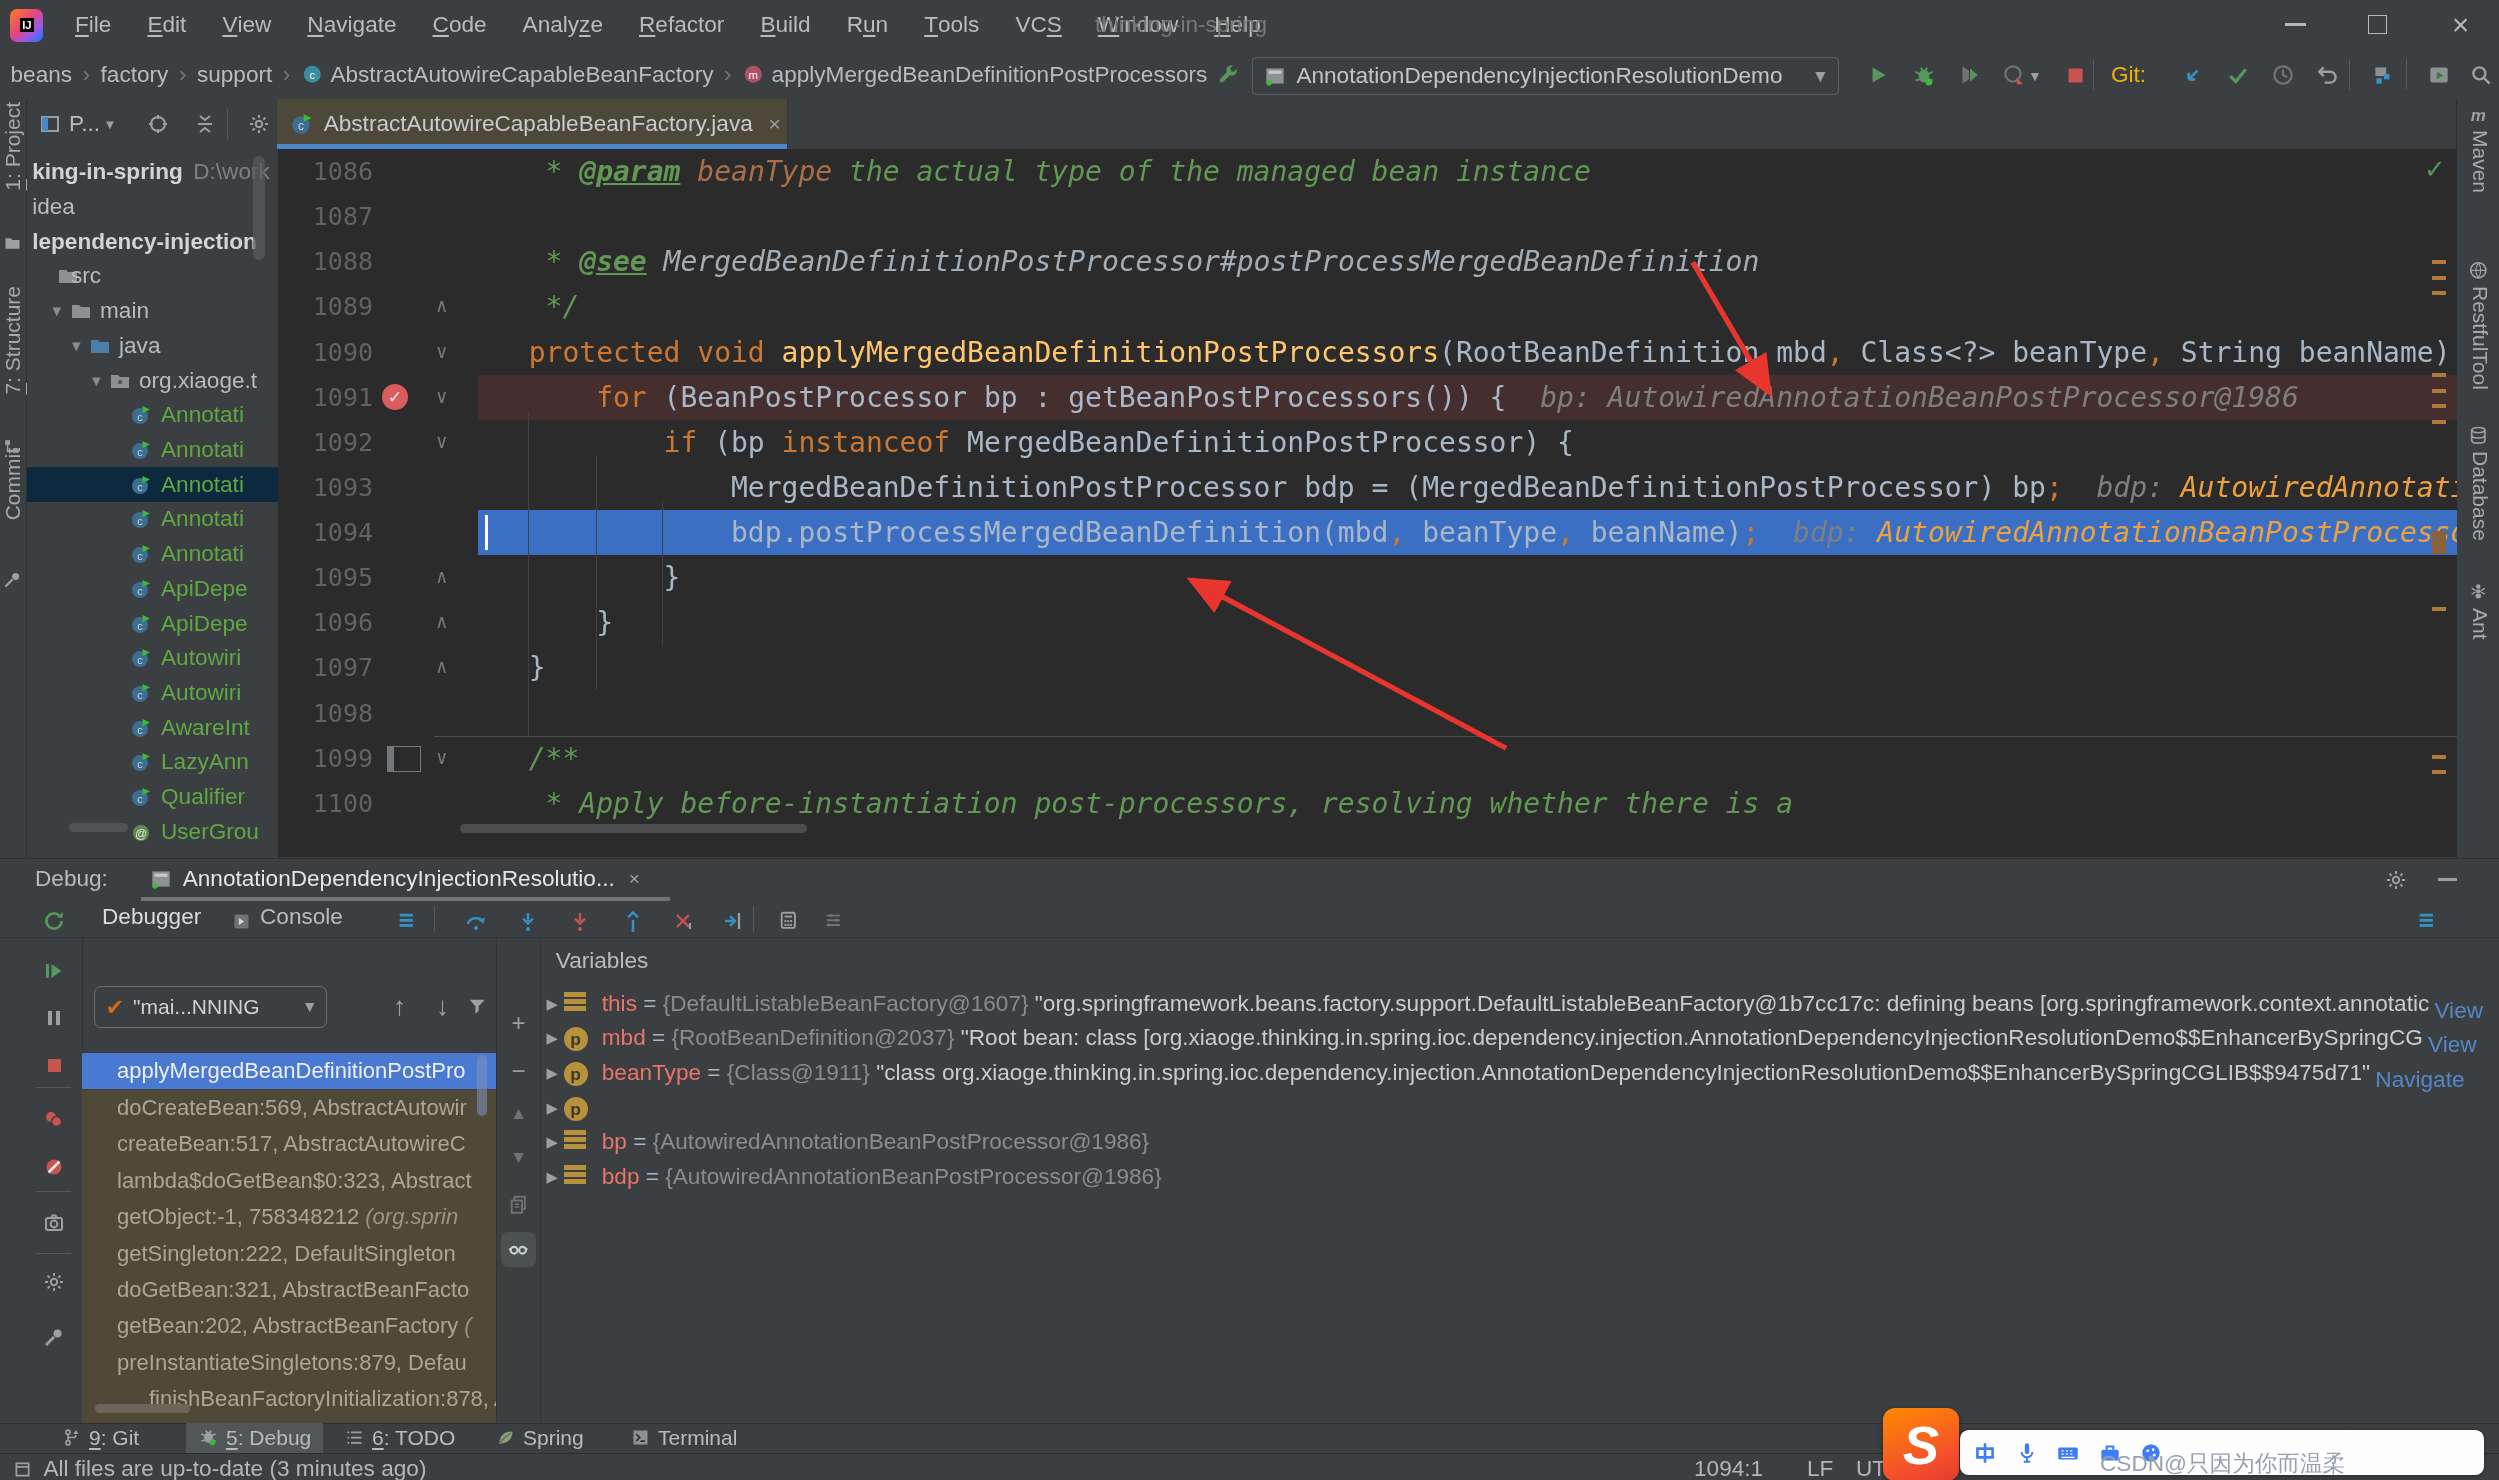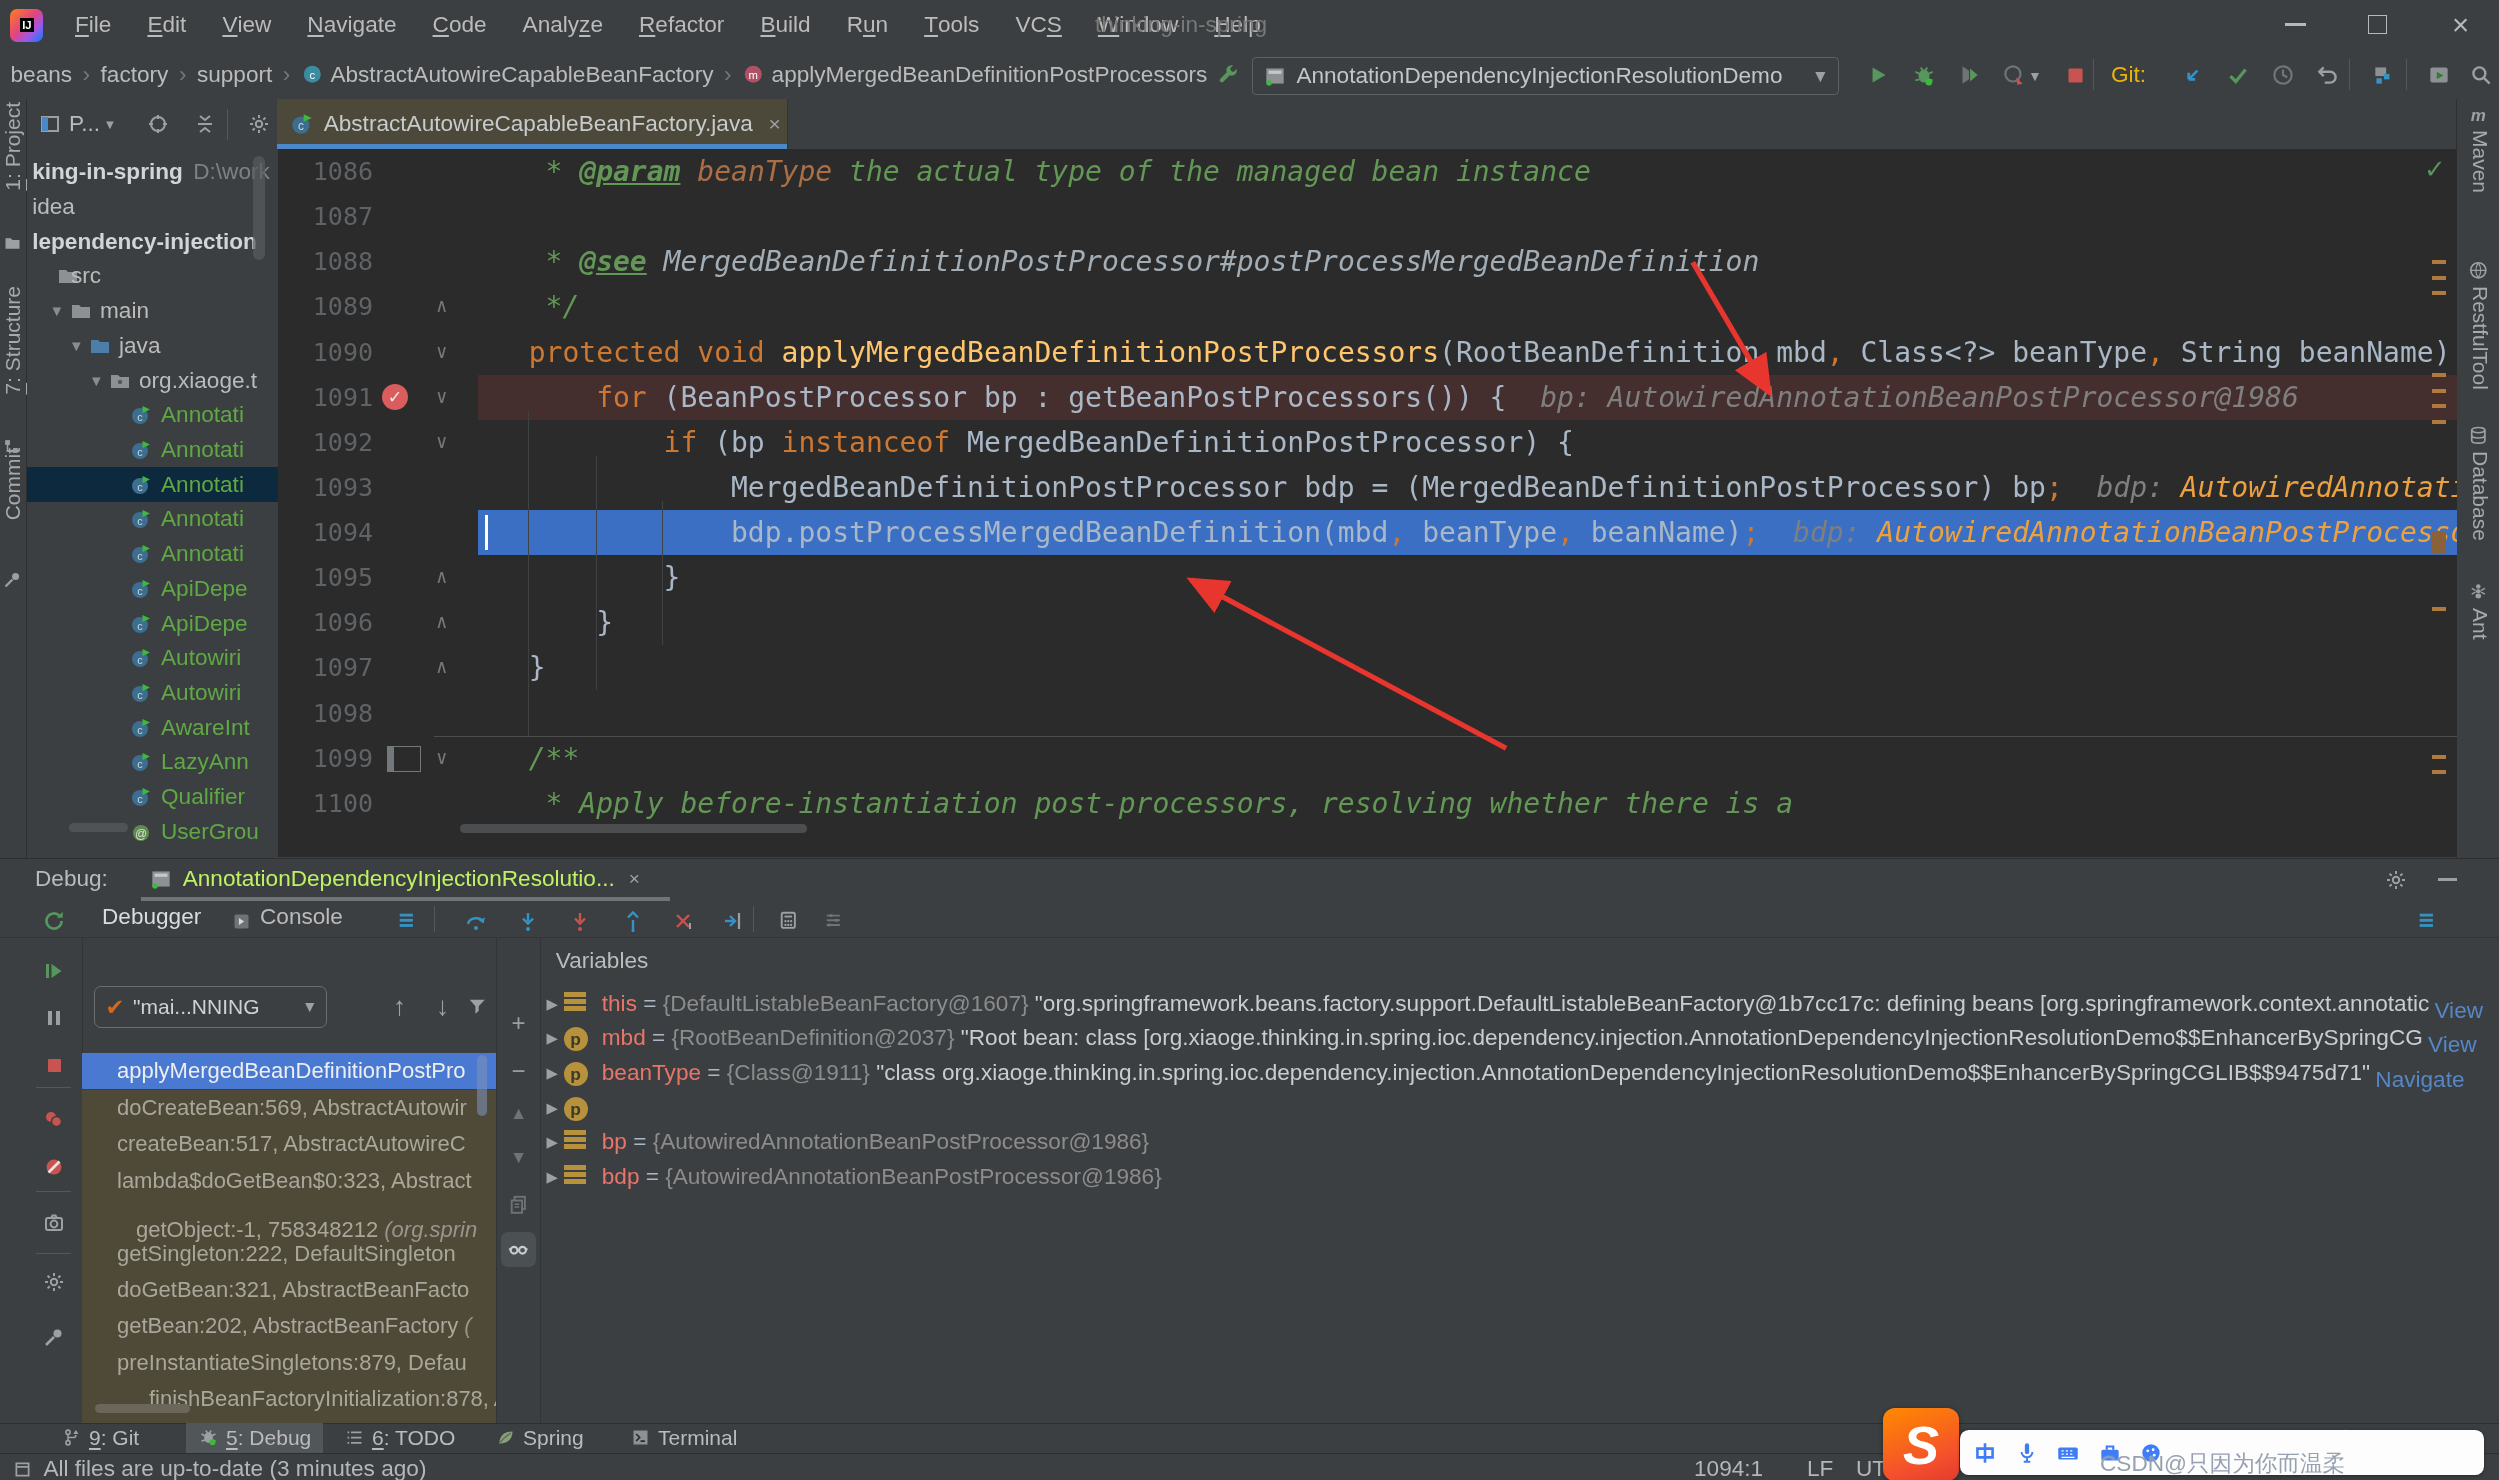--- a/index.html
+++ b/index.html
@@ -79,21 +79,21 @@
   .guide{position:absolute;width:0.9px;background:#3f4244;}
   .msep{position:absolute;left:156px;right:0;height:0.9px;background:#4c4c4c;}
   .ehscroll{position:absolute;left:182px;top:675px;width:347px;height:8.7px;background:#8a8d8f;opacity:.35;border-radius:4.3px;}
   .emark{position:absolute;left:2154px;width:14px;height:4.3px;background:#b07a3f;}
   .echeck{position:absolute;left:2146px;top:5.2px;color:#57965c;font-size:26px;font-family:"Liberation Sans",sans-serif;}
 
   
   .dbg{left:0;top:858px;width:2500px;height:566px;background:#3c3f41;border-top:0.9px solid #2d2f30;}
   .dbg-lbl{left:35px;top:866px;color:#bbb;}
   .dbg-tab{left:148px;top:861px;height:36px;display:flex;align-items:center;}
-  .dbg-tab .lbl{margin-left:8.7px;color:#bef264;}
+  .dbg-tab .lbl{margin-left:8.7px;color:#e5e5e5;}
   .dbg-tab .x{margin-left:14px;color:#9da0a2;font-size:19px;}
   .dbg-tab-ul{left:141px;top:897px;width:529px;height:3.5px;background:#6f7477;}
   .dbg-tb{left:0;top:901px;width:2500px;height:36px;border-bottom:0.9px solid #323537;}
   .dbg-tabbtn{position:absolute;top:904px;color:#bbb;}
   .dbg-tabbtn.on{color:#dadcde;}
   .dbgico{position:absolute;width:35px;height:35px;display:flex;align-items:center;justify-content:center;}
   .dbgleft{left:26px;top:937px;width:56px;height:486px;border-right:0.9px solid #323537;}
   .hsep{position:absolute;width:35px;height:0.9px;background:#55585a;left:36px;}
 
   .frames{left:82px;top:937px;width:414px;height:486px;overflow:hidden;}
@@ -944,21 +944,21 @@
       <span style="color:#d2691e;margin:0 8.7px 0 10.4px;font-size:22.6px;">✔</span>
       <span>"mai...NNING</span>
       <span style="margin-left:auto;margin-right:8.7px;color:#9da0a2;font-size:15.6px;">▼</span>
     </div>
     <div class="fr-olive"></div>
     <div id="frameRows">
         <div class="frow sel" style="top: 116px;">applyMergedBeanDefinitionPostPro</div>
         <div class="frow" style="top: 153px;">doCreateBean:569, AbstractAutowir</div>
         <div class="frow" style="top: 189px;">createBean:517, AbstractAutowireC</div>
         <div class="frow" style="top: 226px;">lambda$doGetBean$0:323, Abstract</div>
-        <div class="frow" style="top: 275px; margin-left: 19px;">getObject:-1, 758348212 <i>(org.sprin</i></div>
+        <div class="frow" style="top: 262px;">getObject:-1, 758348212 <i>(org.sprin</i></div>
         <div class="frow" style="top: 299px;">getSingleton:222, DefaultSingleton</div>
         <div class="frow" style="top: 335px;">doGetBean:321, AbstractBeanFacto</div>
         <div class="frow" style="top: 371px;">getBean:202, AbstractBeanFactory <i>(</i></div>
         <div class="frow" style="top: 408px;">preInstantiateSingletons:879, Defau</div>
         <div class="frow" style="top: 444px; margin-left: 32px;">finishBeanFactoryInitialization:878, A</div>
       </div>
     <div class="fr-scroll"></div>
     <div class="fr-hscroll"></div>
   </div>
   <div class="abs dbgico" style="left:382px;top:989px;color:#9da0a2;font-size:26px;">↑</div>

